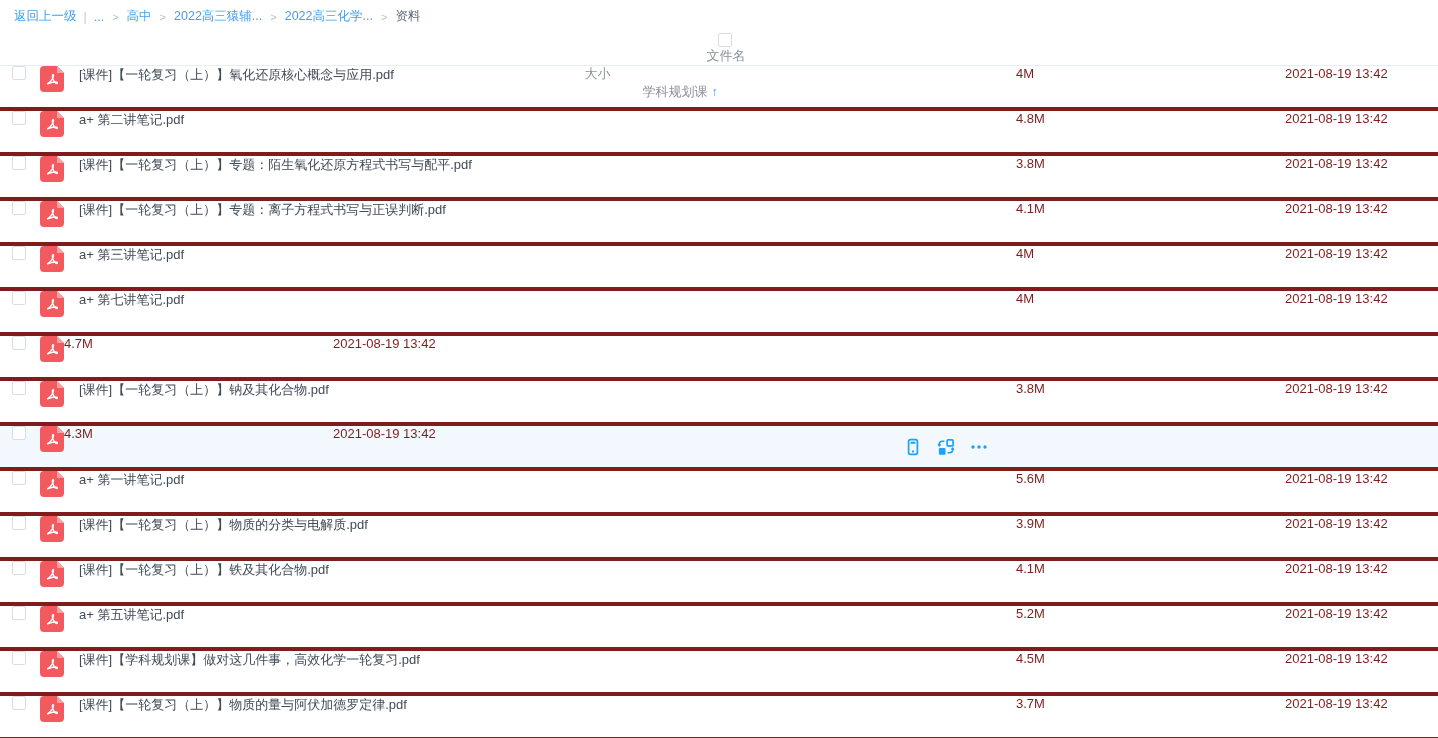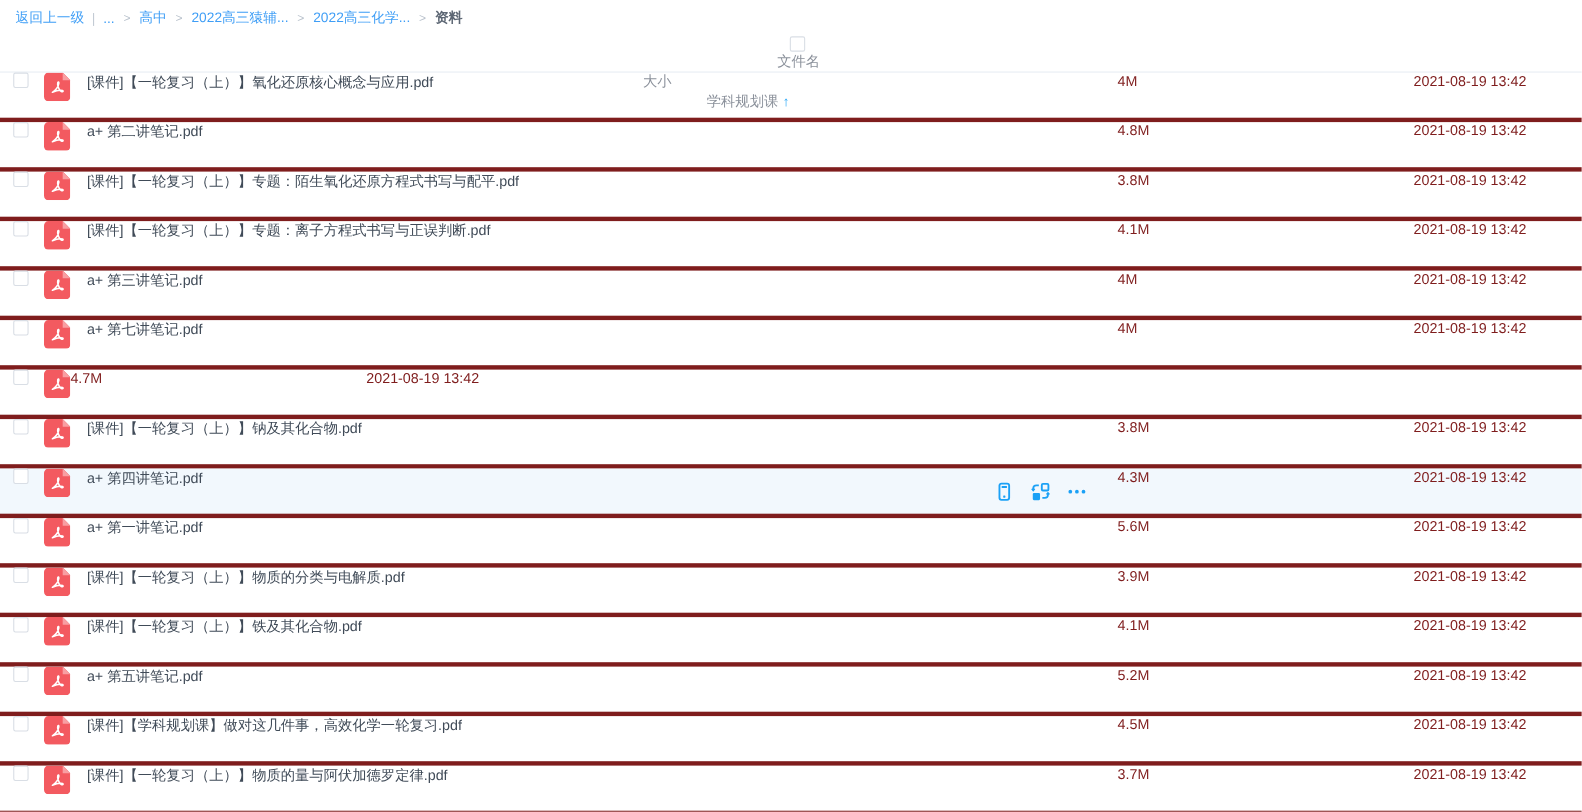--- a/index.html
+++ b/index.html
@@ -5,21 +5,21 @@
   * { box-sizing: border-box; margin: 0; padding: 0; }
   html, body { width: 1438px; height: 738px; overflow: hidden; background: #fff;
     font-family: "Liberation Sans", "DejaVu Sans", sans-serif; }
 
   
   .breadcrumb { height: 33px; display: flex; align-items: center; padding: 2px 14px;
     font-size: 12.5px; white-space: nowrap; }
   .crumb-link { color: #3f9ef6; cursor: pointer; }
   .crumb-pipe { color: #c3cbd4; margin: 0 7px; }
   .crumb-sep { color: #b6bfca; margin: 0 8px; font-size: 11px; }
-  .crumb-current { color: #5d6774; font-weight: bold; }
+  .crumb-current { color: #5d6774; }
 
   
   .table-header { height: 33px; display: flex; align-items: center;
     border-bottom: 1px solid #e8edf3; font-size: 13px; color: #8b919b; flex-direction: column; }
   .cell-check { width: 14px; height: 14px; margin-left: 12px; flex: none;
     border: 1px solid #d9dee5; border-radius: 2px; background: #fff; cursor: pointer; }
   .header-name { flex: 1; margin-left: 14px; }
   .col-size { width: 269px; flex: none; }
   .col-date { width: 153px; flex: none; display: flex; align-items: center; gap: 4px; }
   .sort-arrow { color: #1ba1f6; font-size: 12px; font-weight: bold; }
@@ -179,21 +179,20 @@
     <span class="cell-date col-date">2021-08-19 13:42</span>
   </div>
 
   <div class="row hover">
     <span class="cell-check"></span>
     <span class="pdf-icon">
       <svg width="16" height="16" viewBox="0 0 16 16">
         <path d="M3.6 12.9 C 6.6 10.8 9.1 7.2 9.5 4.7 C 9.7 3.4 8.9 3.1 8.5 4.3 C 8 6 9.2 9.6 10.7 11.2 C 11.7 12.3 12.9 12.8 13.3 12.1 C 13.7 11.4 12.4 10.9 10.7 11 C 8.6 11.1 5.6 12.1 3.6 12.9 Z" fill="none" stroke="#ffffff" stroke-width="1.4" stroke-linejoin="round" stroke-linecap="round"></path>
       </svg>
     </span>
-    <span class="cell-name">a+ 第四讲笔记.pdf</span>
     <span class="actions">
       <span class="action-btn">
         <svg width="20" height="20" viewBox="0 0 20 20">
           <rect x="5.6" y="2.6" width="8.8" height="14.8" rx="1.8" fill="none" stroke="#1ba1f6" stroke-width="1.7"></rect>
           <rect x="7.6" y="4.8" width="4.8" height="1.9" rx="0.3" fill="#1ba1f6"></rect>
           <rect x="9" y="13.4" width="2" height="2" rx="0.4" fill="#1ba1f6"></rect>
         </svg>
       </span>
       <span class="action-btn">
         <svg width="20" height="20" viewBox="0 0 20 20">

